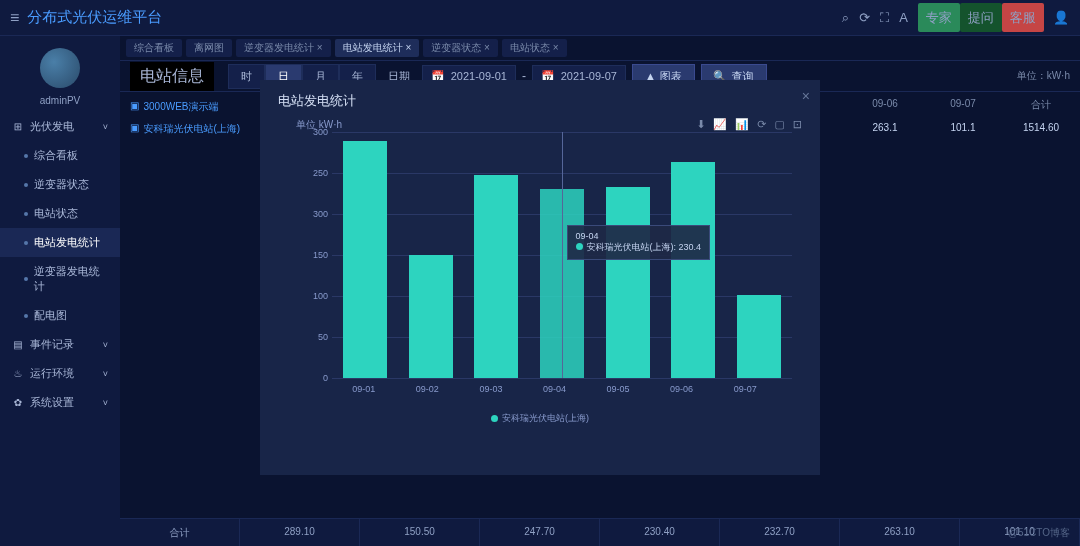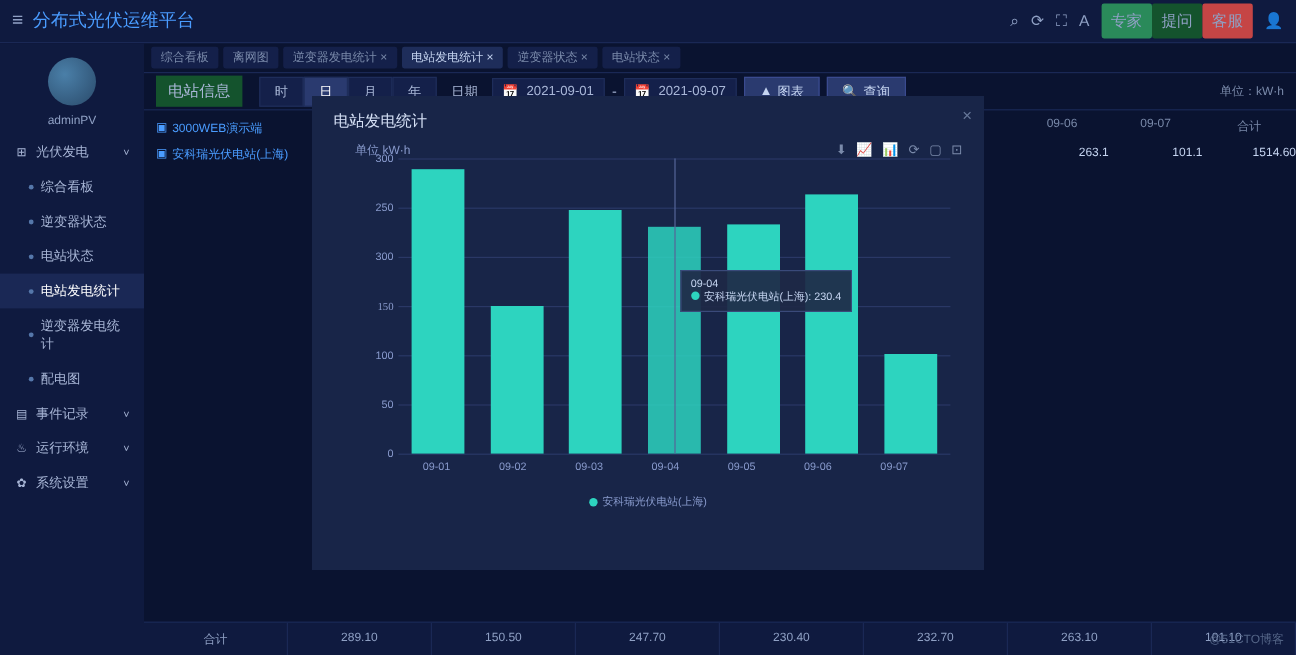--- a/index.html
+++ b/index.html
@@ -18,34 +18,34 @@
 .nav-item.indent{padding-left:24px}
 .nav-item.active{background:#1a2855;color:#fff}
 .nav-icon{width:12px;height:12px;display:inline-flex;align-items:center;justify-content:center;font-size:10px}
 .nav-chev{margin-left:auto;font-size:9px}
 .dot{width:4px;height:4px;border-radius:50%;background:#5577aa;display:inline-block}
 .content{position:absolute;left:120px;top:36px;right:0;bottom:0}
 .tabs{height:24px;display:flex;gap:4px;padding:2px 6px;align-items:center}
 .tab{padding:2px 8px;font-size:10px;color:#7a8aaa;background:#14204a;border-radius:2px;cursor:pointer}
 .tab.active{background:#1e2d5a;color:#c5d4f0}
 .toolbar{height:32px;display:flex;align-items:center;padding:0 10px;gap:6px;border-top:1px solid #1a2855;border-bottom:1px solid #1a2855}
-.info-label{padding:4px 10px;background:#14532d;font-size:13px;margin-right:8px}
+.info-label{padding:4px 10px;background:#000000;font-size:16px;margin-right:8px}
 .seg-group{display:flex}
 .seg{padding:4px 12px;background:#14204a;border:1px solid #1e2d5a;cursor:pointer;font-size:11px}
 .seg.active{background:#2a3a6f;color:#fff}
 .date-label{margin:0 6px;font-size:11px}
 .date-box{background:#14204a;border:1px solid #1e2d5a;padding:4px 8px;font-size:11px;display:flex;gap:6px;align-items:center}
 .btn{padding:4px 12px;background:#2a3a6f;border:1px solid #3a4a8f;color:#c5d4f0;font-size:11px;cursor:pointer;display:flex;gap:4px;align-items:center}
 .unit-label{margin-left:auto;font-size:10px;color:#7a8aaa}
 .station-list{position:absolute;left:10px;top:60px;width:120px}
 .station-item{padding:4px 0;font-size:10px;color:#4a9cff;cursor:pointer;display:flex;gap:4px}
 .data-header{position:absolute;right:0;top:56px;display:flex;font-size:10px}
 .data-header>div{width:78px;text-align:center;padding:6px 0;color:#7a8aaa}
 .data-row{position:absolute;right:0;top:80px;display:flex;font-size:10px}
-.data-row>div{width:78px;text-align:right;padding:6px 0;color:#c5d4f0}
+.data-row>div{width:78px;text-align:center;padding:6px 0;color:#c5d4f0}
 .bottom-row{position:absolute;bottom:0;left:0;right:0;height:28px;display:flex;background:#0f1a3f;border-top:1px solid #1a2855}
 .bottom-row>div{flex:1;text-align:center;padding:7px 0;font-size:10px;color:#8fa0c4;border-right:1px solid #1a2855}
 .watermark{position:absolute;right:10px;bottom:6px;font-size:10px;color:#556688}
 .modal{position:absolute;left:260px;top:80px;width:560px;height:395px;background:#182548;padding:12px 18px}
 .modal-close{position:absolute;right:10px;top:8px;color:#667799;cursor:pointer;font-size:14px}
 .modal-title{font-size:13px;color:#d5e0f5;margin-bottom:8px}
 .chart-tools{position:absolute;right:18px;top:38px;display:flex;gap:8px}
 .chart-tools span{color:#7a8aaa;cursor:pointer;font-size:11px}
 .chart-area{position:relative;height:290px;margin-top:6px}
 .y-label{position:absolute;left:18px;top:0;font-size:10px;color:#889acc}
@@ -213,21 +213,21 @@
     <span>⟳</span>
     <span>▢</span>
     <span>⊡</span>
   </div>
   <div class="chart-area">
     <div class="y-label">单位 kW·h</div>
     <div class="y-axis" id="yaxis">
         <div class="y-tick" style="top: 100%;">0</div>
         <div class="y-tick" style="top: 83.3333%;">50</div>
         <div class="y-tick" style="top: 66.6667%;">100</div>
-        <div class="y-tick" style="top: 50%; font-family: Liberation Serif, serif;">150</div>
+        <div class="y-tick" style="top: 50%;">150</div>
         <div class="y-tick" style="top: 33.3333%;">300</div>
         <div class="y-tick" style="top: 16.6667%;">250</div>
         <div class="y-tick" style="top: 0%;">300</div>
       </div>
     <div class="plot" id="plot">
       <div class="grid-line" style="top: 100%;"></div>
         <div class="grid-line" style="top: 83.3333%;"></div>
         <div class="grid-line" style="top: 66.6667%;"></div>
         <div class="grid-line" style="top: 50%;"></div>
         <div class="grid-line" style="top: 33.3333%;"></div>

